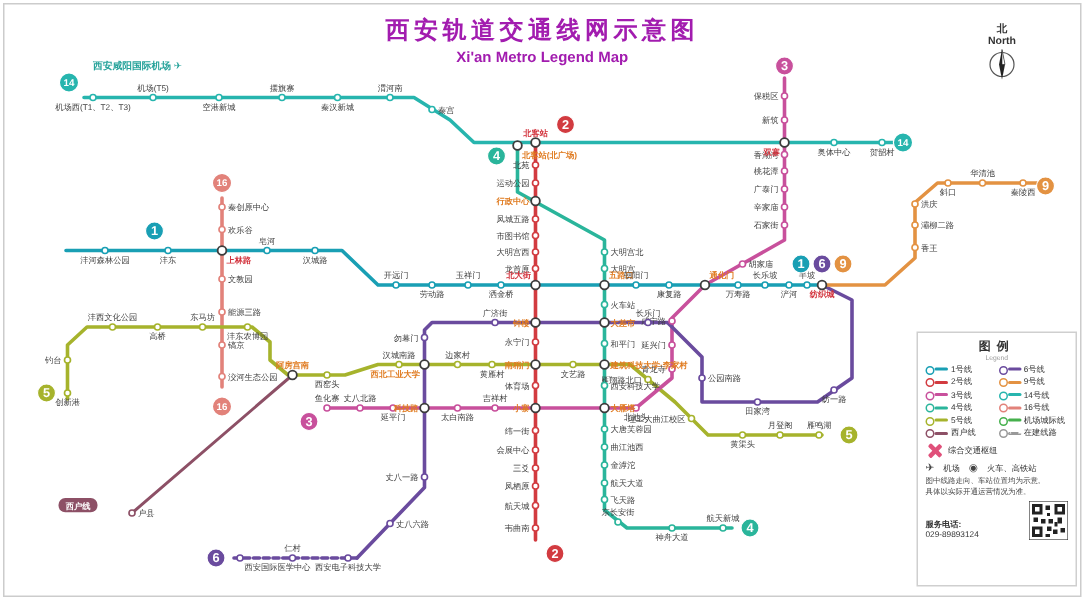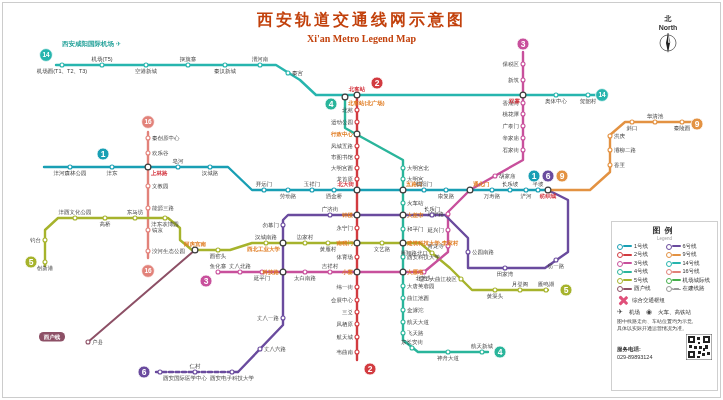--- a/index.html
+++ b/index.html
@@ -1,20 +1,20 @@
 <!DOCTYPE html>
 <html><head>
 <meta charset="utf-8">
 <style>
   html,body{margin:0;padding:0;}
   body{width:723px;height:400px;position:relative;background:#ffffff;overflow:hidden;
        font-family:"Liberation Sans","DejaVu Sans",sans-serif;}
   .frame{position:absolute;left:2px;top:2px;right:2px;bottom:2px;border:1px solid #cccccc;}
   #metro-svg{position:absolute;left:0;top:0;}
-  .title-wrap{position:absolute;top:10px;left:0;width:723px;text-align:center;color:#c2410c;pointer-events:none;font-family:Liberation Serif, serif;}
+  .title-wrap{position:absolute;top:10px;left:0;width:723px;text-align:center;color:#a21caf;pointer-events:none;}
   .title-cn{font-size:16px;font-weight:bold;letter-spacing:3px;}
   .title-en{font-size:10px;font-weight:bold;margin-top:2px;}
   .compass{position:absolute;left:650px;top:14px;width:36px;text-align:center;color:#333;}
   .compass .cn{font-size:7px;font-weight:bold;}
   .compass .en{font-size:7px;font-weight:bold;}
   .airport-label{position:absolute;left:62px;top:40px;color:#27a39b;font-size:6.5px;font-weight:bold;}
   .legend{position:absolute;left:611px;top:221px;width:107px;height:170px;background:#fff;
           border:1px solid #cfcfcf;box-sizing:border-box;padding:3px 5px;color:#333;}
   .lg-title{text-align:center;font-size:8px;font-weight:bold;letter-spacing:4px;}
   .lg-title-en{text-align:center;font-size:4.5px;color:#999;margin-bottom:1px;}

